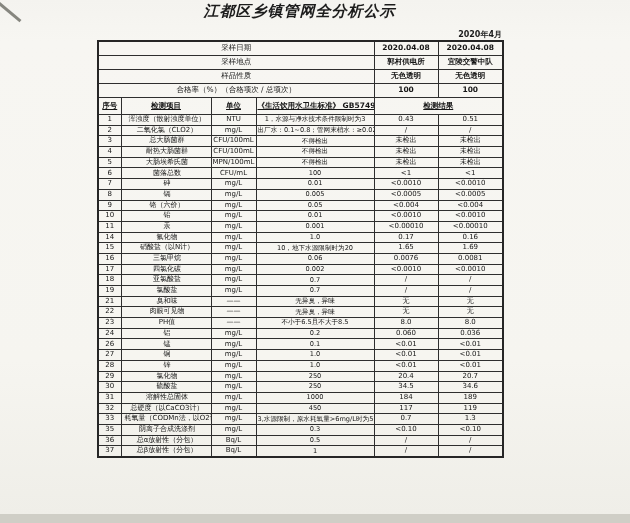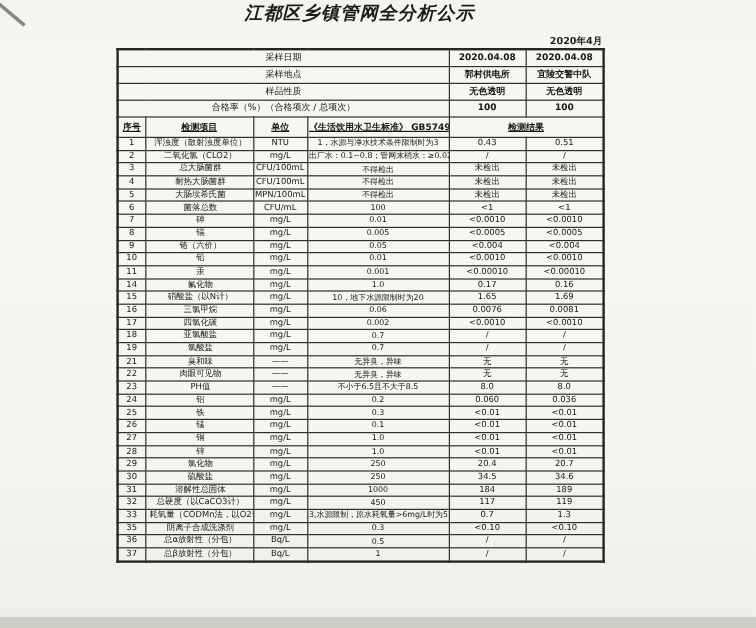--- a/index.html
+++ b/index.html
@@ -259,28 +259,20 @@
         </tr>
         <tr>
           <td class="c-no">24</td>
           <td class="c-item">铝</td>
           <td class="c-unit">mg/L</td>
           <td class="c-std">0.2</td>
           <td class="c-res">0.060</td>
           <td class="c-res">0.036</td>
         </tr>
         <tr>
-          <td class="c-no">25</td>
-          <td class="c-item">铁</td>
-          <td class="c-unit">mg/L</td>
-          <td class="c-std">0.3</td>
-          <td class="c-res">&lt;0.01</td>
-          <td class="c-res">&lt;0.01</td>
-        </tr>
-        <tr>
           <td class="c-no">26</td>
           <td class="c-item">锰</td>
           <td class="c-unit">mg/L</td>
           <td class="c-std">0.1</td>
           <td class="c-res">&lt;0.01</td>
           <td class="c-res">&lt;0.01</td>
         </tr>
         <tr>
           <td class="c-no">27</td>
           <td class="c-item">铜</td>

